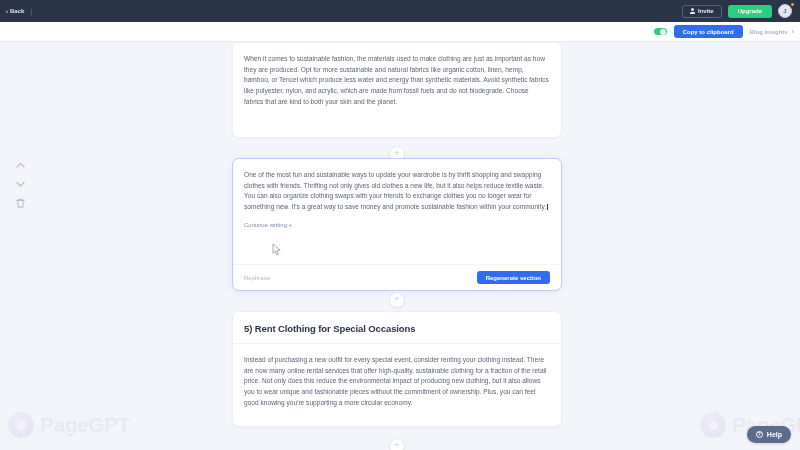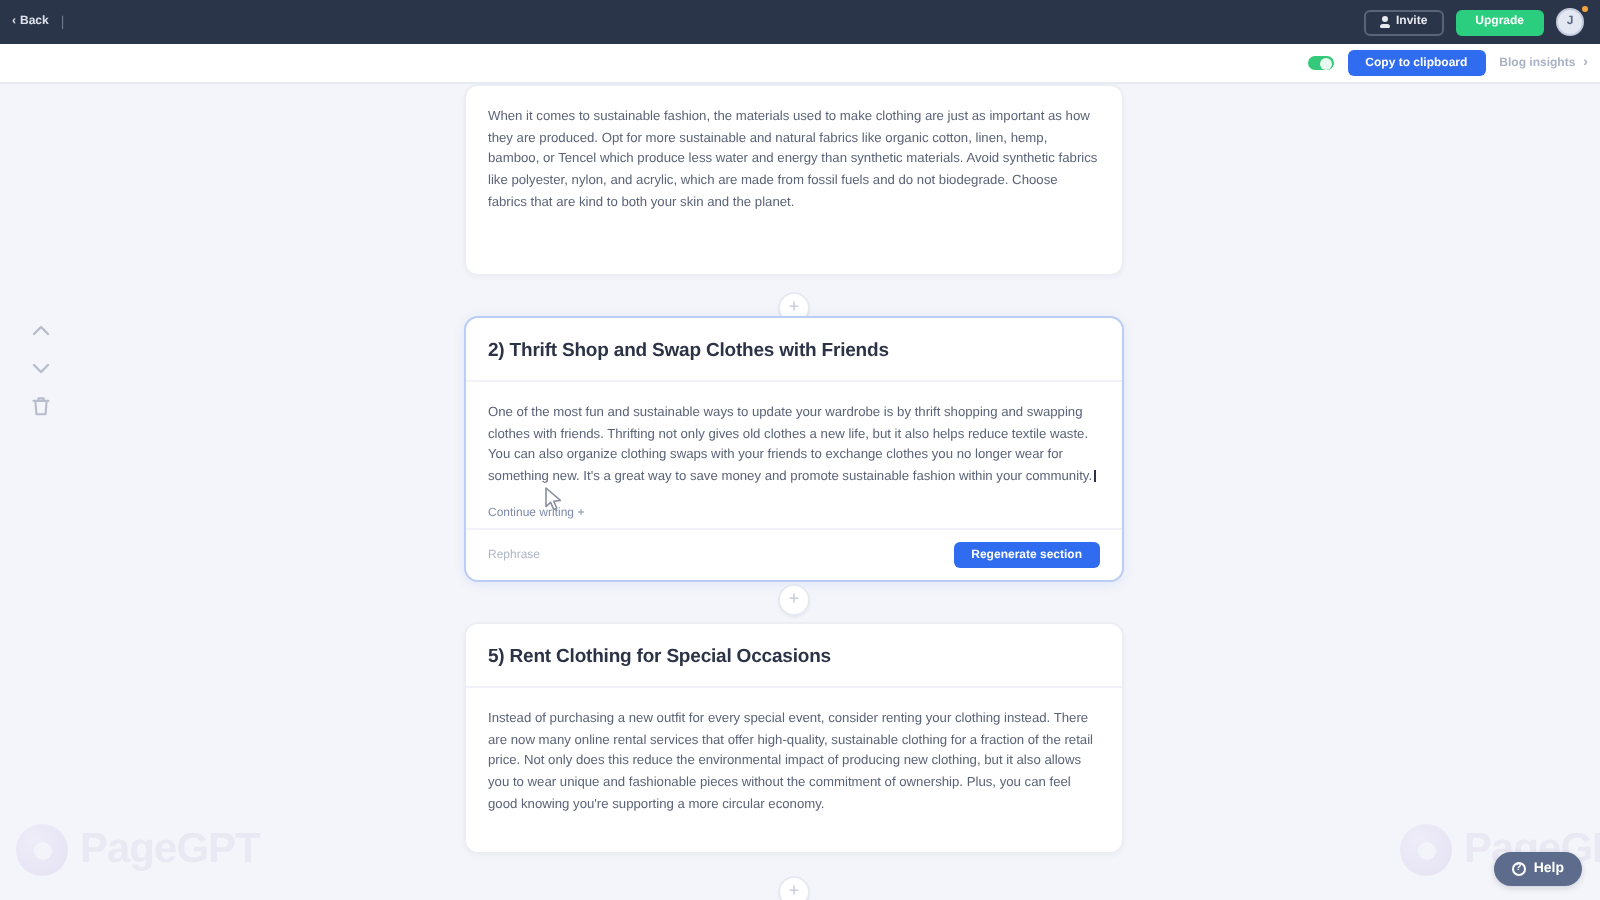--- a/index.html
+++ b/index.html
@@ -303,23 +303,20 @@
 
   <div class="card" id="card-1">
     <div class="card-body">
       <div class="body-text">When it comes to sustainable fashion, the materials used to make clothing are just as important as how they are produced. Opt for more sustainable and natural fabrics like organic cotton, linen, hemp, bamboo, or Tencel which produce less water and energy than synthetic materials. Avoid synthetic fabrics like polyester, nylon, and acrylic, which are made from fossil fuels and do not biodegrade. Choose fabrics that are kind to both your skin and the planet.</div>
     </div>
   </div>
 
   <div class="add-divider" id="divider-1"></div>
 
   <div class="card" id="card-2">
-    <div class="card-head">
-      <div class="card-title">2) Thrift Shop and Swap Clothes with Friends</div>
-    </div>
     <div class="card-body">
       <div class="body-text cursor">One of the most fun and sustainable ways to update your wardrobe is by thrift shopping and swapping clothes with friends. Thrifting not only gives old clothes a new life, but it also helps reduce textile waste. You can also organize clothing swaps with your friends to exchange clothes you no longer wear for something new. It's a great way to save money and promote sustainable fashion within your community.</div>
       <div class="continue-writing">Continue writing +</div>
     </div>
     <div class="card-footer">
       <span class="rephrase">Rephrase</span>
       <button class="btn-regen">
         <span>Regenerate section</span>
       </button>
     </div>

